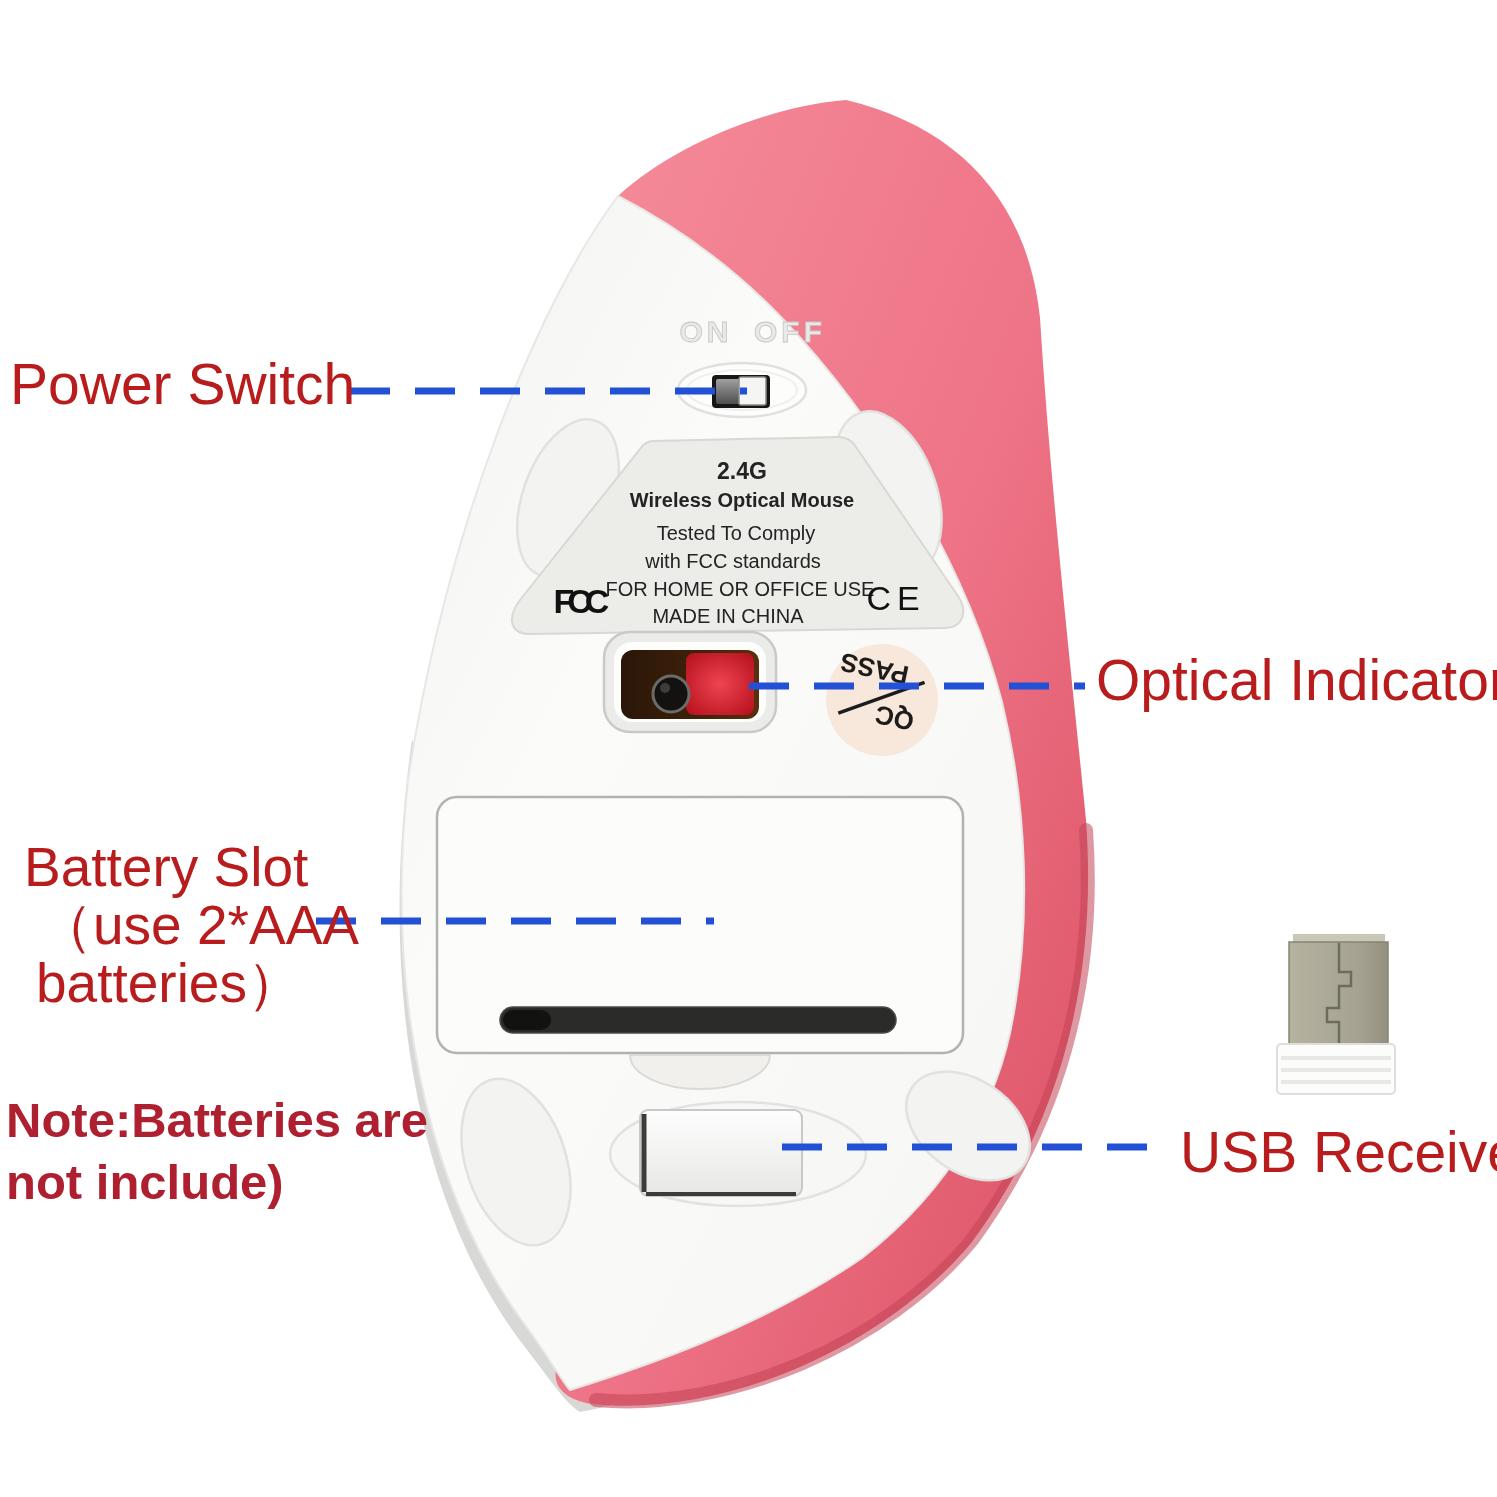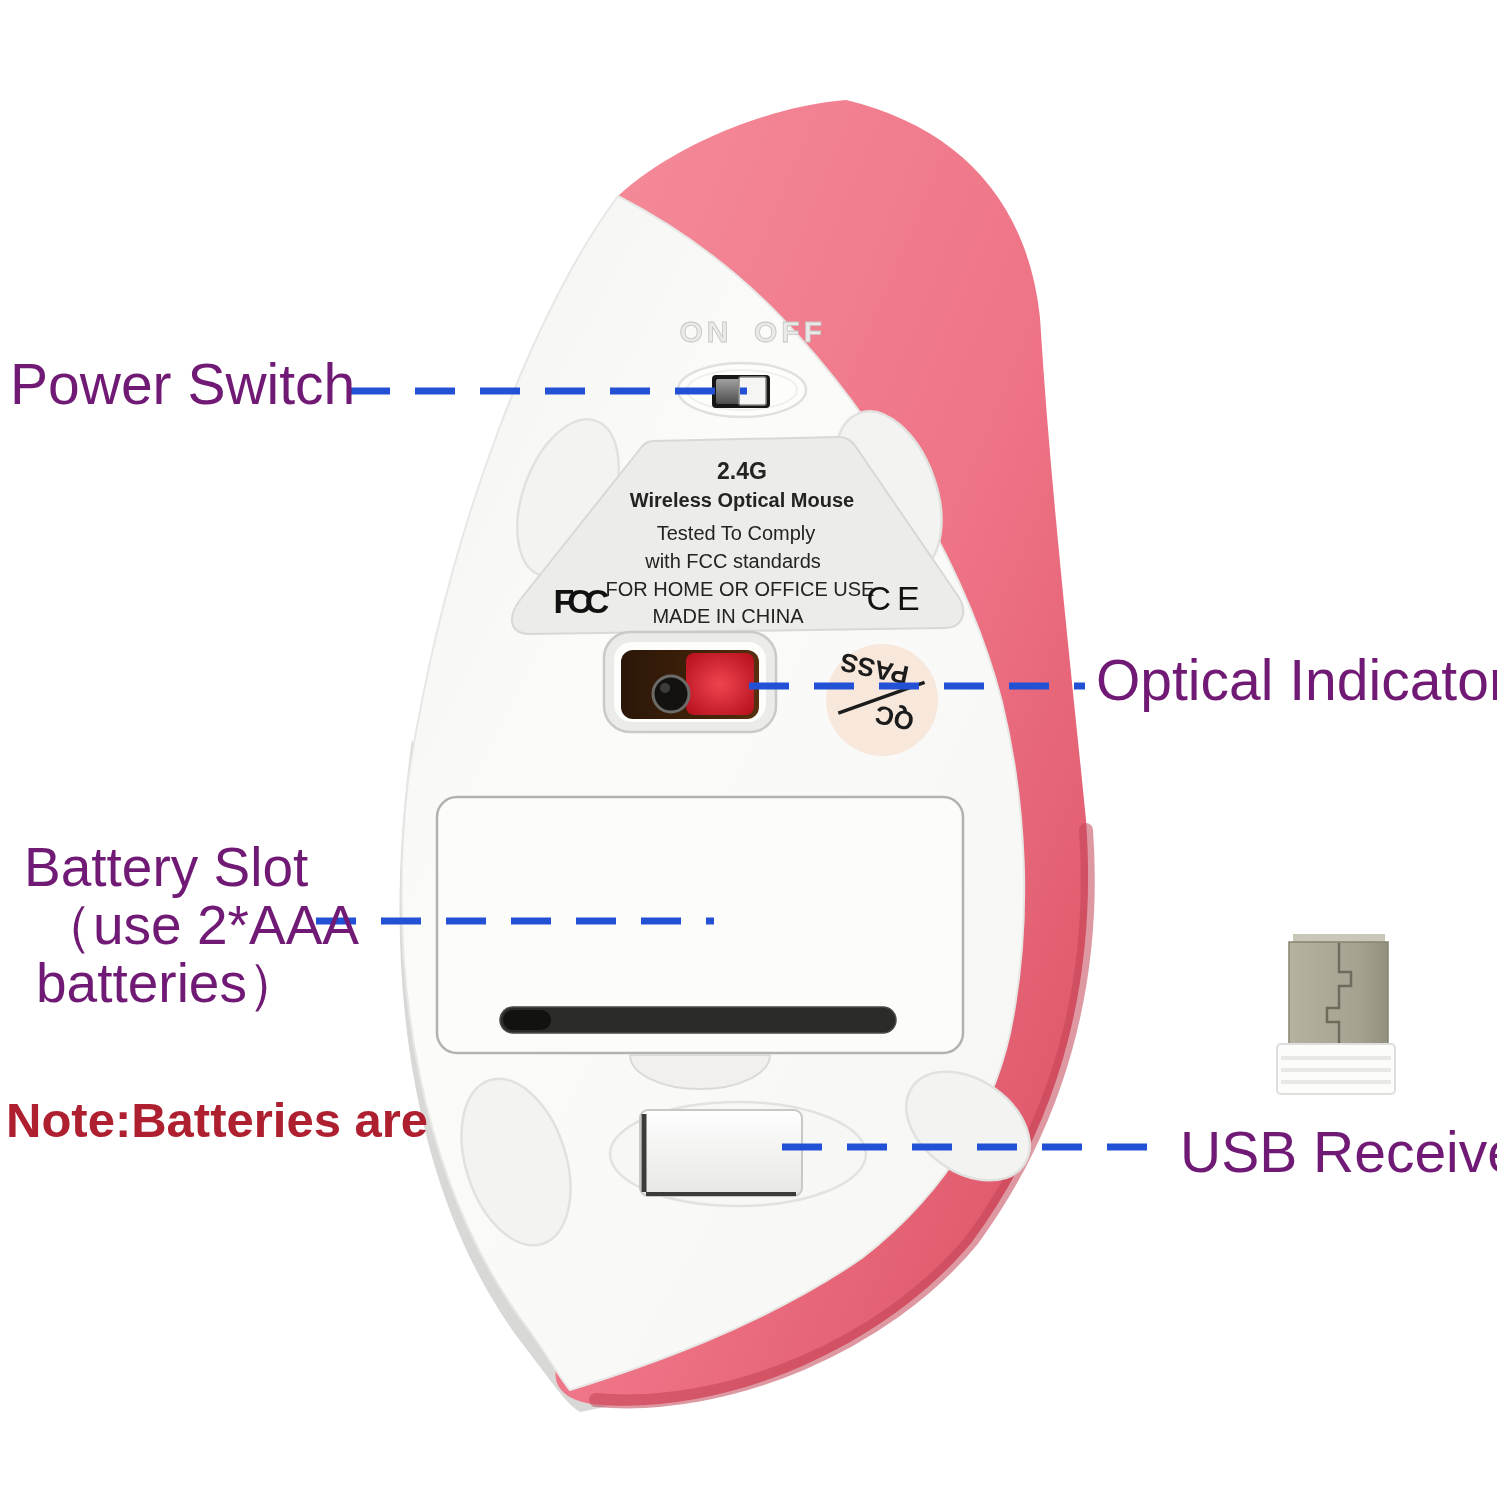--- a/index.html
+++ b/index.html
@@ -6,21 +6,21 @@
   .canvas{
     position:relative;
     width:1497px;height:1497px;
     background:#ffffff;
     overflow:hidden;
     font-family:"Liberation Sans", sans-serif;
   }
   .diagram-svg{position:absolute;left:0;top:0;width:1497px;height:1497px;}
   .anno{
     position:absolute;
-    color:#701a75;
+    color:#b91c1c;
     font-size:57px;
     line-height:60px;
     white-space:nowrap;
     letter-spacing:0px;
   }
   .battery-label{font-size:55px;line-height:58px;}
   .note-label{
     color:#ae1f30;
     font-weight:bold;
     font-size:49px;
@@ -182,17 +182,18 @@
   <div class="anno" style="left:1096px;top:650px;">Optical Indicator</div>
 
   <div class="anno battery-label" style="left:24px;top:838px;">
     <div>Battery Slot</div>
     <div style="margin-left:14px;">（use 2*AAA</div>
     <div style="margin-left:12px;">batteries）</div>
   </div>
 
   <div class="anno note-label" style="left:6px;top:1052px;margin-top:37px;">
     <div>Note:Batteries are</div>
+    <div>not include)</div>
   </div>
 
   <div class="anno" style="left:1180px;top:1122px;">USB Receiver</div>
 
 </div>
 
 </body></html>

